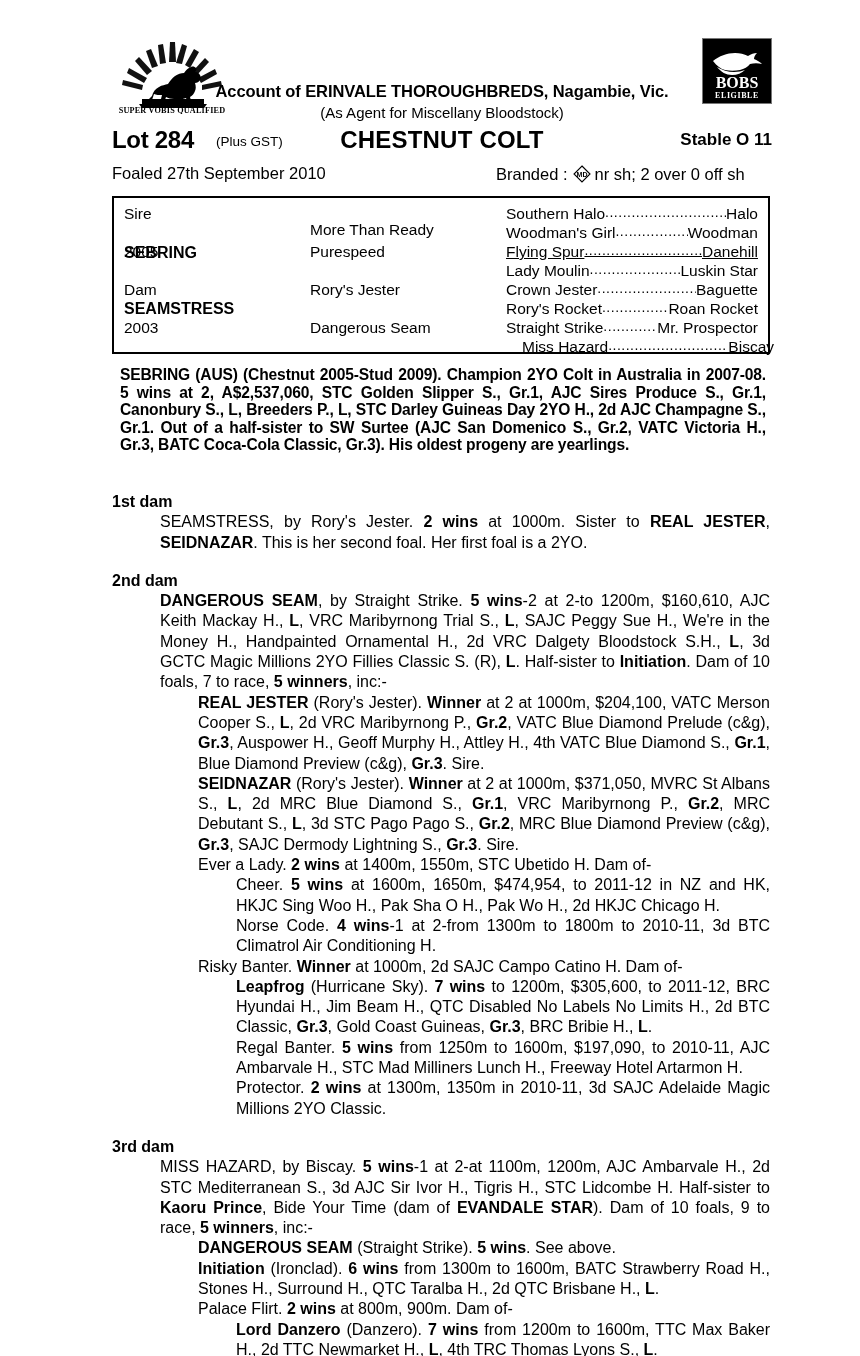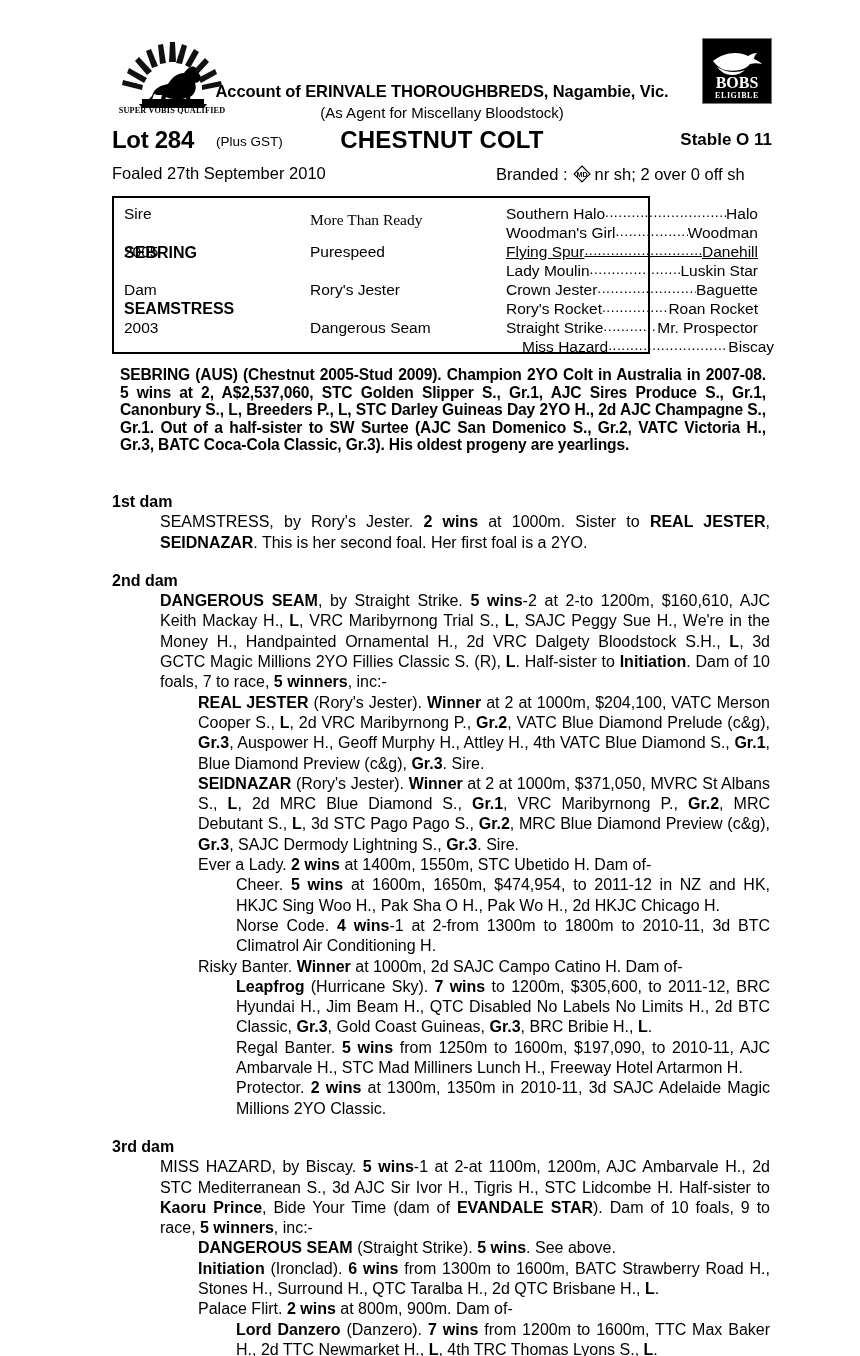--- a/index.html
+++ b/index.html
@@ -139,21 +139,21 @@
     margin: 0 3px 0 4px;
     vertical-align: middle;
   }
   .brand-mark svg { display: block; }
 
   
   .ped-table {
     position: absolute;
     left: 112px;
     top: 196px;
-    width: 538px;
+    width: 658px;
     height: 158px;
     border: 2px solid #000;
     box-sizing: border-box;
   }
   .ped-grid {
     position: relative;
     width: 100%;
     height: 100%;
   }
   .ped-cell {
@@ -298,21 +298,21 @@
   </div>
 
   <div class="ped-table">
     <div class="ped-grid" id="ped-grid">
         <div class="ped-cell col1" style="top: 6px;">Sire</div>
         <div class="ped-cell col1 ped-name-bold" style="top: 25px; margin-top: 20px;">SEBRING</div>
         <div class="ped-cell col1" style="top: 44px;">2005</div>
         <div class="ped-cell col1" style="top: 82px;">Dam</div>
         <div class="ped-cell col1 ped-name-bold" style="top: 101px;">SEAMSTRESS</div>
         <div class="ped-cell col1" style="top: 120px;">2003</div>
-        <div class="ped-cell col2" style="top: 12px; font-family: Liberation Serif, serif;">More Than Ready</div>
+        <div class="ped-cell col2" style="top: 22px;">More Than Ready</div>
         <div class="ped-cell col2" style="top: 44px;">Purespeed</div>
         <div class="ped-cell col2" style="top: 82px;">Rory's Jester</div>
         <div class="ped-cell col2" style="top: 120px;">Dangerous Seam</div>
         <div class="ped-cell col3" style="top: 6px;">
           <div class="gp-line">
             <span class="gp-a">Southern Halo</span>
             <span class="gp-dots">......................................................................</span>
             <span class="gp-b">Halo</span>
           </div>
         </div>

